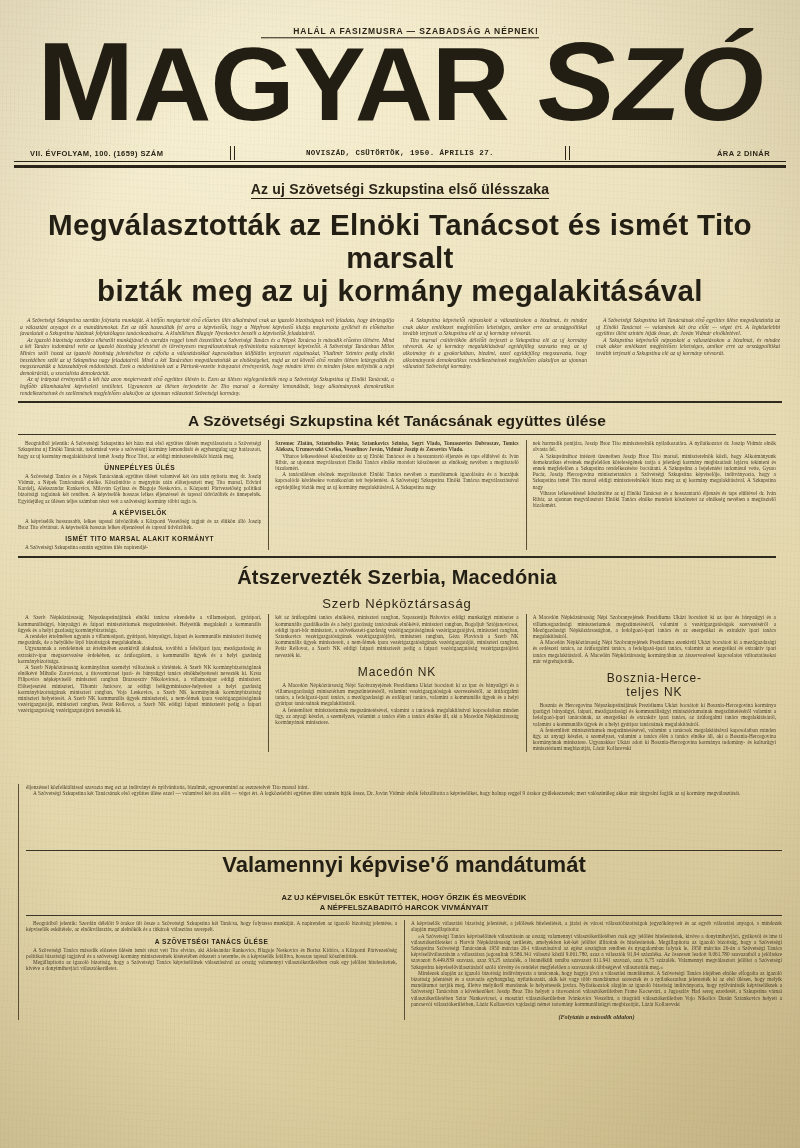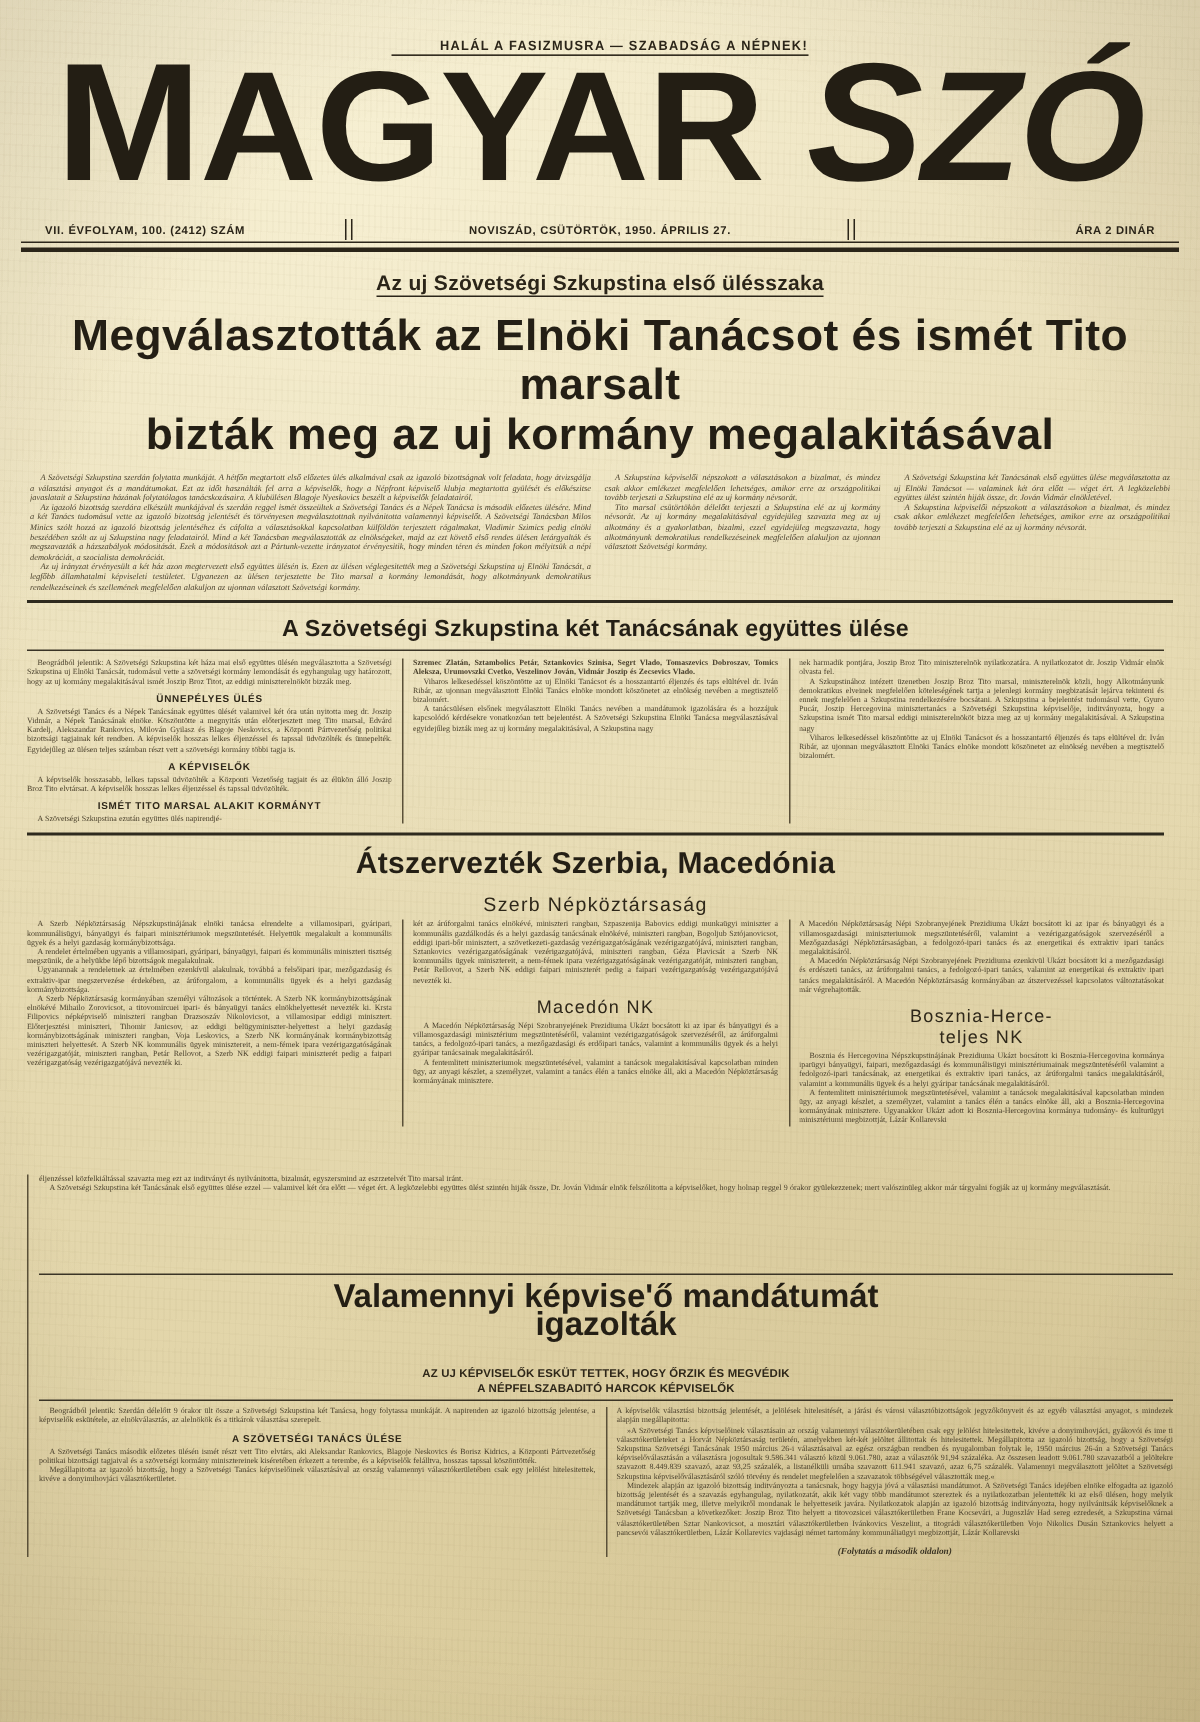--- a/index.html
+++ b/index.html
@@ -91,21 +91,21 @@
     font-size: 7.5px;
     font-weight: bold;
     letter-spacing: 0.45px;
     color: #2b2519;
     height: 14px;
     margin-top: 2px;
   }
   .issue-bar .seg { display: flex; align-items: center; }
   .issue-bar .left { flex: 0 0 200px; padding-left: 16px; }
   .issue-bar .midrule { border-left: 1.4px solid #2b2519; border-right: 1.4px solid #2b2519; width: 3px; }
-  .issue-bar .center { flex: 1 1 auto; justify-content: center; }
+  .issue-bar .center { flex: 1 1 auto; justify-content: center; font-family: Liberation Mono, monospace; }
   .issue-bar .right { flex: 0 0 200px; justify-content: flex-end; padding-right: 16px; }
 
   .rule-double {
     position: relative;
     z-index: 3;
     border-top: 1.1px solid #2b2519;
     border-bottom: 3.4px solid #2b2519;
     height: 3px;
     margin-top: 1px;
   }
@@ -252,21 +252,21 @@
   </div>
 
   <div class="masthead">
     <div class="masthead-title">
       <span class="cap">M</span><span>AGYAR</span>
       <span class="cap it">S</span><span class="it">ZÓ</span>
     </div>
   </div>
 
   <div class="issue-bar">
-    <div class="seg left">VII. ÉVFOLYAM, 100. (2412) SZÁM</div>
+    <div class="seg left">VII. ÉVFOLYAM, 100. (1659) SZÁM</div>
     <div class="midrule"></div>
     <div class="seg center">NOVISZÁD, CSÜTÖRTÖK, 1950. ÁPRILIS 27.</div>
     <div class="midrule"></div>
     <div class="seg right">ÁRA 2 DINÁR</div>
   </div>
   <div class="rule-double"></div>
 
   <div class="kicker-wrap">
     <span class="kicker">Az uj Szövetségi Szkupstina első ülésszaka</span>
   </div>
@@ -391,26 +391,25 @@
 
       <div class="blurtext" style="height:64px;">
         <p style="text-indent:0;">éljenzéssel közfelkiáltással szavazta meg ezt az inditványt és nyilvánitotta, bizalmát, egyszersmind az eszrzetelvét Tito marsal iránt.</p>
         <p>A Szövetségi Szkupstina két Tanácsának első együttes ülése ezzel — valamivel két óra előtt — véget ért. A legközelebbi együttes ülést szintén hiják össze, Dr. Jován Vidmár elnök felszólitotta a képviselőket, hogy holnap reggel 9 órakor gyülekezzenek; mert valószinüleg akkor már tárgyalni fogják az uj kormány megválasztását.</p>
       </div>
 
       <div class="rule-thin" style="margin:2px 0 0 0;"></div>
 
       <div class="sec-head h-right">
         <div>Valamennyi képvise'ő mandátumát</div>
-        <div>igazolták</div>
       </div>
 
       <div class="h-right-sub">
         <div>AZ UJ KÉPVISELŐK ESKÜT TETTEK, HOGY ŐRZIK ÉS MEGVÉDIK</div>
-        <div>A NÉPFELSZABADITÓ HARCOK KÉPVISELŐK</div>
+        <div>A NÉPFELSZABADITÓ HARCOK VIVMÁNYAIT</div>
       </div>
       <div class="rule-thin" style="margin:3px 0 4px 0;"></div>
 
       <div class="subcols">
         <div class="col">
           <div class="blurtext">
             <p>Beográdból jelentik: Szerdán délelőtt 9 órakor ült össze a Szövetségi Szkupstina két Tanácsa, hogy folytassa munkáját. A napirenden az igazoló bizottság jelentése, a képviselők eskütétele, az elnökválasztás, az alelnökök és a titkárok választása szerepelt.</p>
           </div>
           <div class="h-inline center">A SZÖVETSÉGI TANÁCS ÜLÉSE</div>
           <div class="blurtext">

